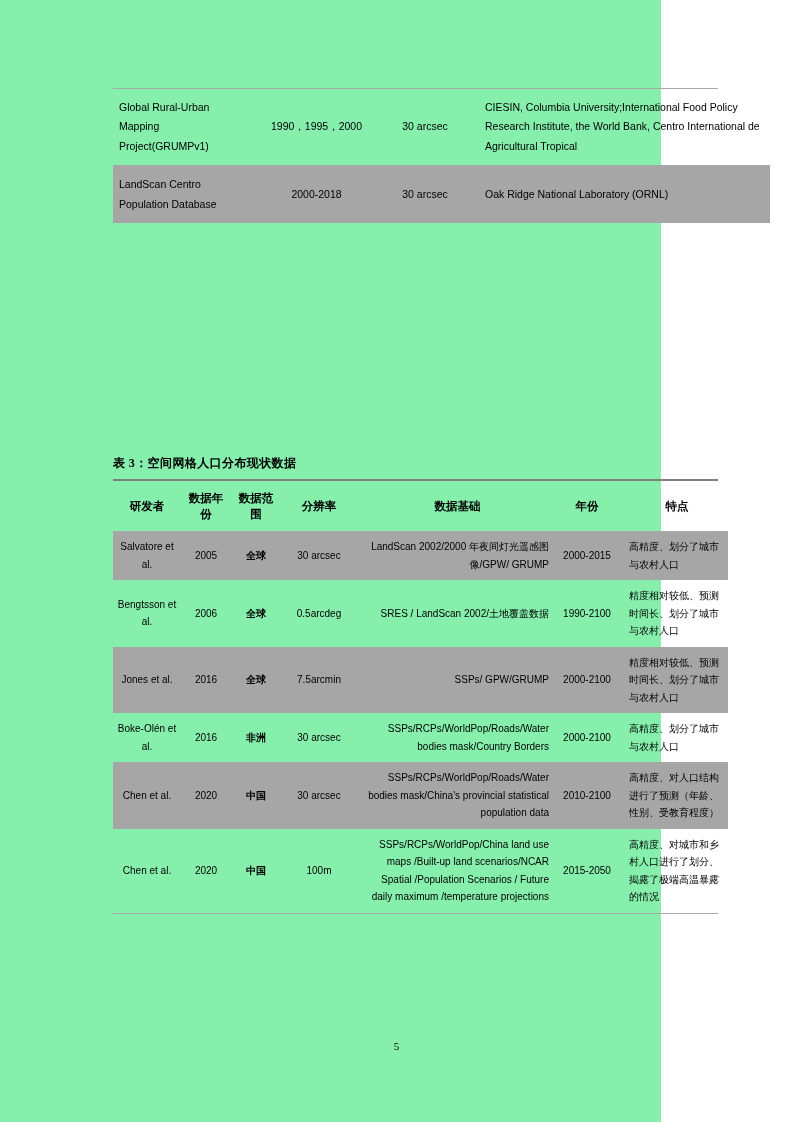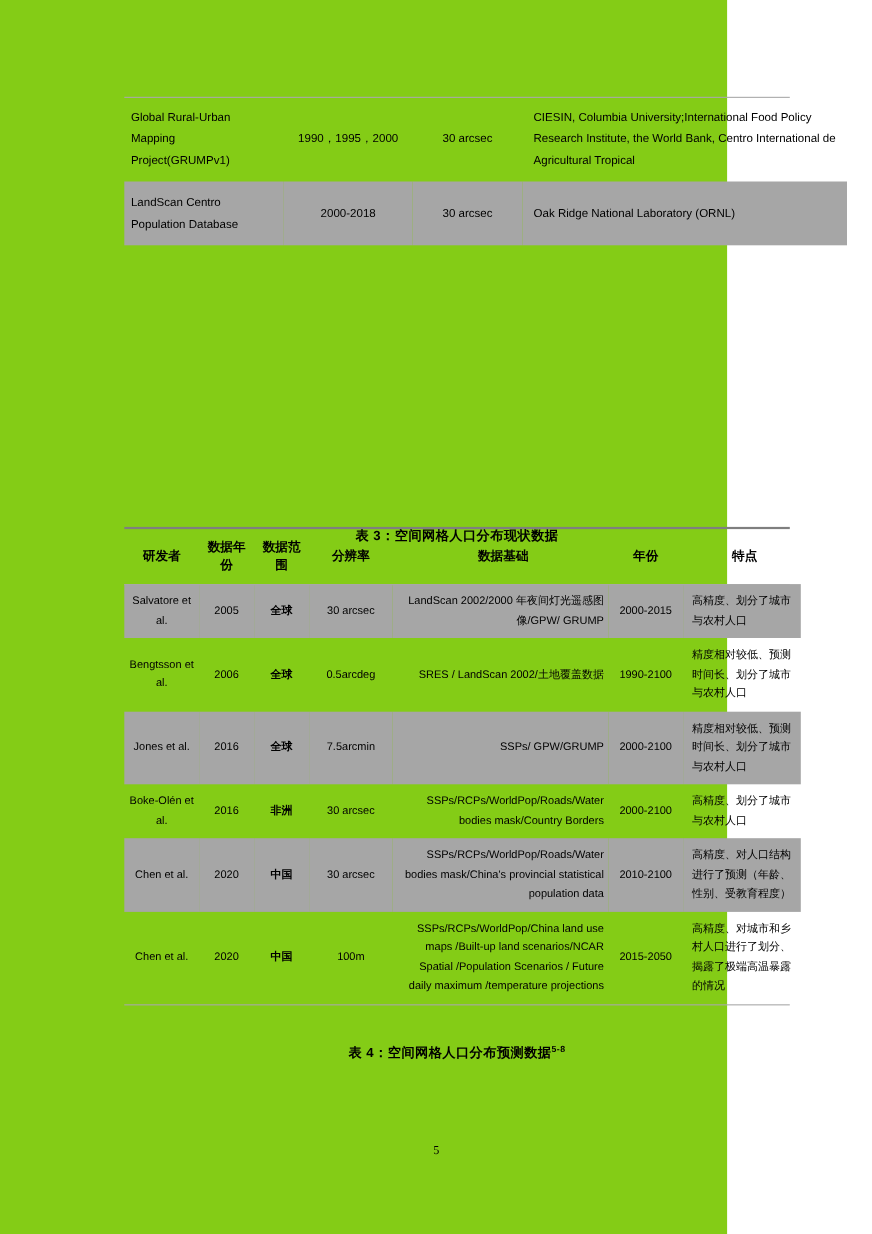--- a/index.html
+++ b/index.html
@@ -13,21 +13,21 @@
     font-family: "Liberation Sans", "DejaVu Sans", sans-serif;
     color: #000000;
     position: relative;
     overflow: hidden;
   }
   .page {
     position: absolute;
     left: 0; top: 0;
     width: 661px;
     height: 1122px;
-    background: #84cc16;
+    background: #86efac;
   }
 
   
   .tbl-top {
     position: absolute;
     left: 113px;
     top: 88px;
     width: 605px;
     border-collapse: collapse;
     table-layout: fixed;
@@ -51,26 +51,24 @@
   .c-name   { width: 133px; text-align: left; }
   .c-years  { width: 105px; text-align: center; }
   .c-res    { width: 88px;  text-align: center; }
   .c-org    { width: 279px; text-align: left; padding-left: 10px !important; }
 
   
   .caption {
     position: absolute;
     width: 605px;
     left: 113px;
-    text-align: center;
-    font-family: Liberation Sans, sans-serif;
+    font-family: Liberation Serif, serif;
     font-weight: bold;
     font-size: 12px;
     letter-spacing: 0.4px;
-    margin-top: 24px;
   }
   .caption sup {
     font-size: 8px;
     font-weight: bold;
     vertical-align: super;
   }
   #caption-t3 { top: 455px; }
   #caption-t4 { top: 987px; }
 
   
@@ -224,22 +222,19 @@
           <td class="m-dyear">2020</td>
           <td class="m-scope cjk" style="font-weight: bold;">中国</td>
           <td class="m-res">100m</td>
           <td class="m-basis">SSPs/RCPs/WorldPop/China land use maps /Built-up land scenarios/NCAR Spatial /Population Scenarios / Future daily maximum /temperature projections</td>
           <td class="m-years">2015-2050</td>
           <td class="m-feat cjk">高精度、对城市和乡村人口进行了划分、揭露了极端高温暴露的情况</td>
         </tr>
       </tbody>
   </table>
 
-  <div class="caption" id="caption-t4" style="top: 925px;">
-    <span>表 4：空间网格人口分布预测数据</span><sup>5-8</sup>
-  </div>
 
   <div class="page-num">5</div>
 
 <div class="rule-thick" style="top: 479px;"></div>
     <div class="rule-thin" style="top: 531px;"></div>
     <div class="rule-thin" style="top: 913px;"></div>
   </div>
 
 </body></html>

